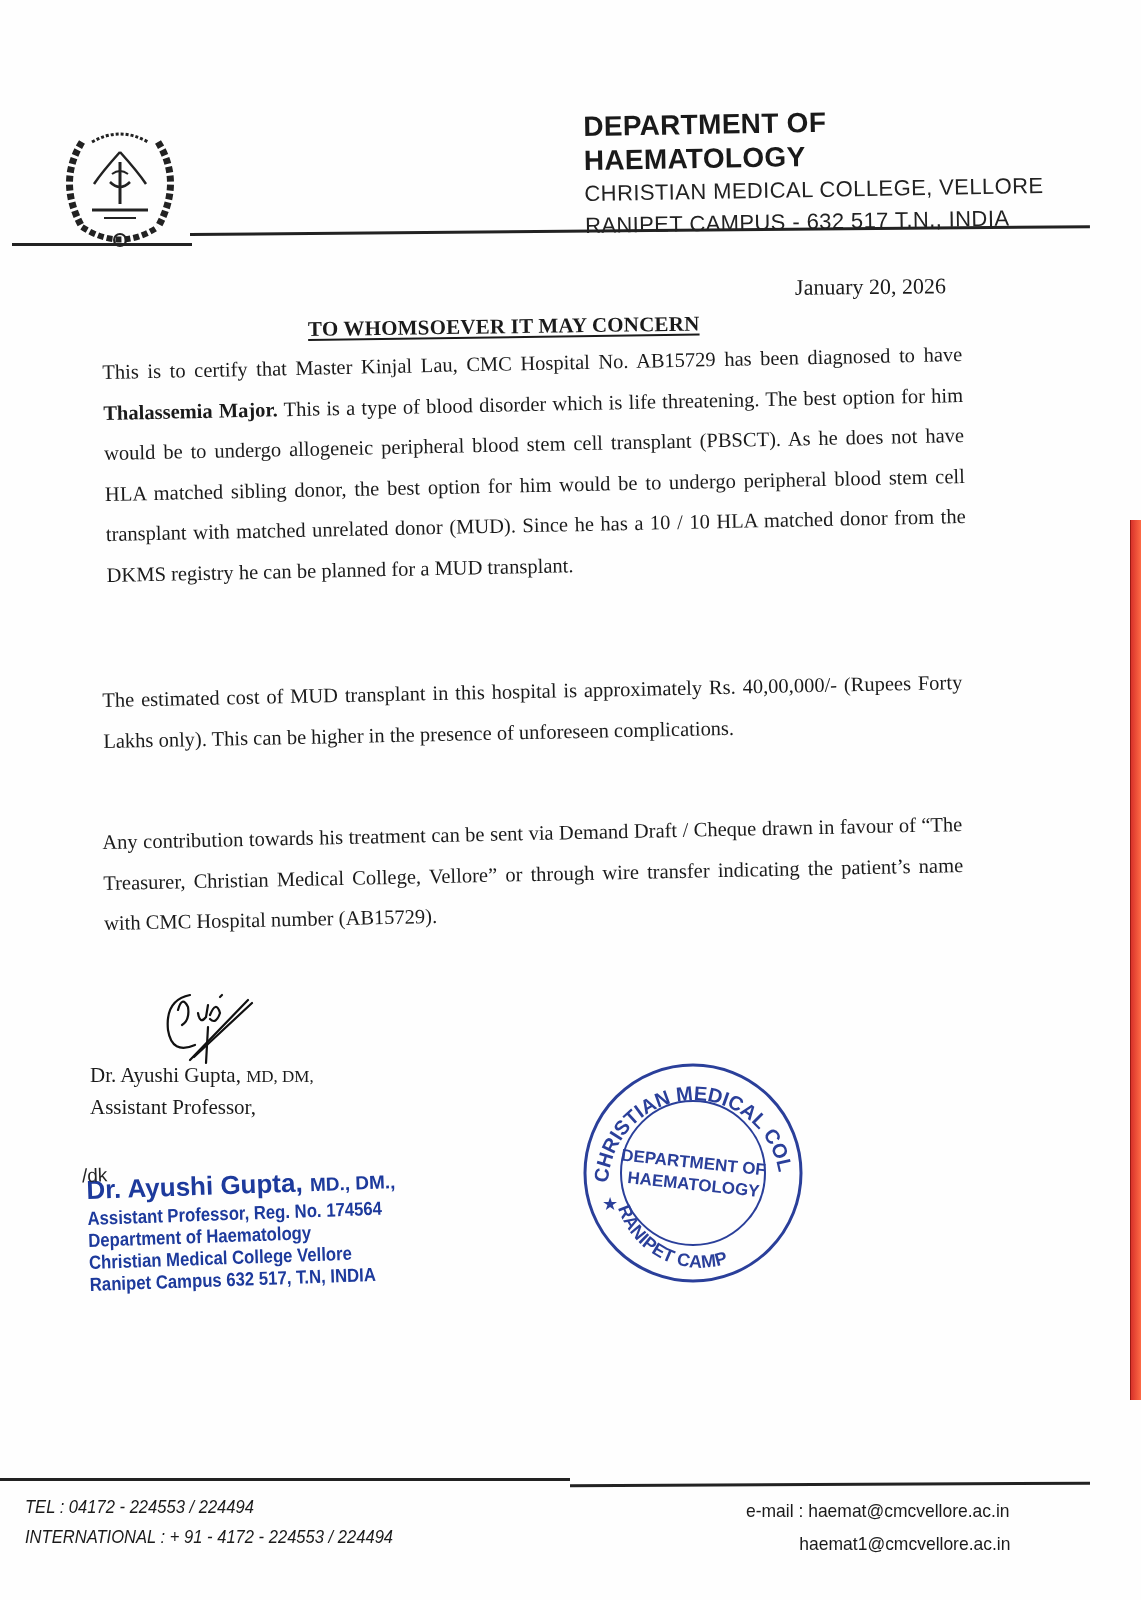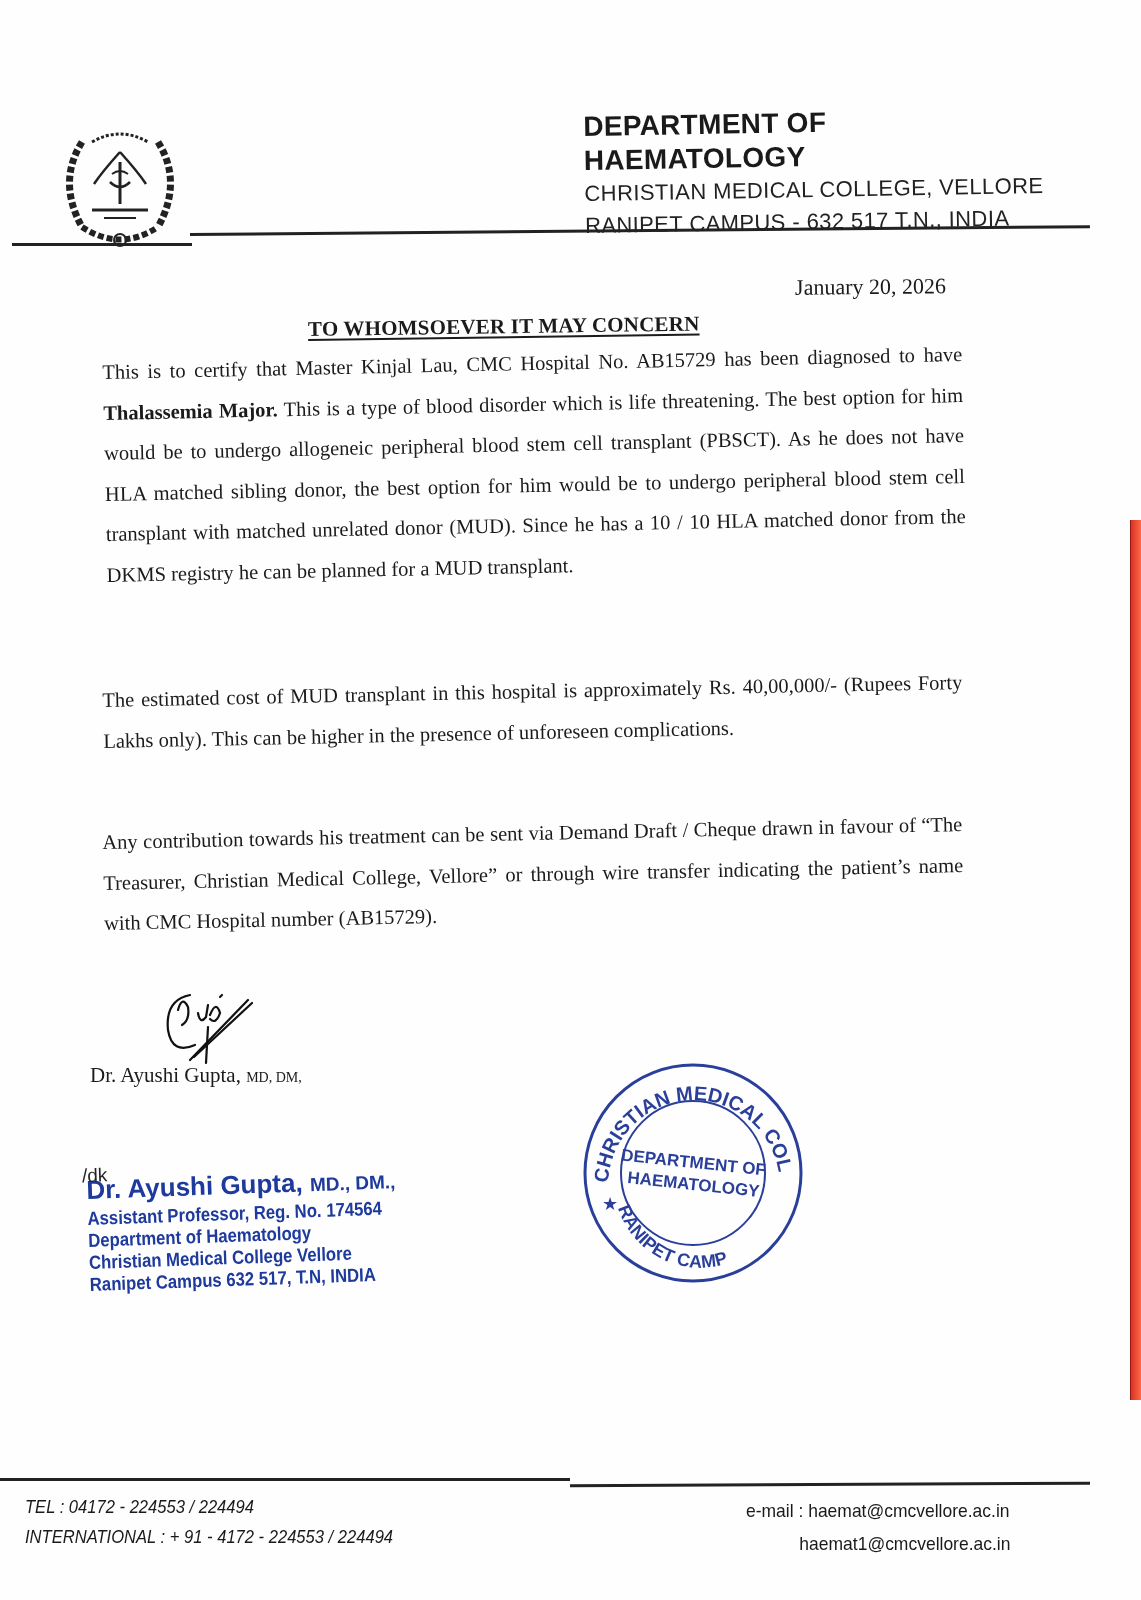--- a/index.html
+++ b/index.html
@@ -15,21 +15,21 @@
   .body-text { font-family:"Liberation Serif", serif; color:#1b1b1b; }
   .date { position:absolute; left:795px; top:274px; font-size:22px; transform:rotate(-0.6deg); }
   .subject { position:absolute; left:308px; top:317px; font-size:21px; font-weight:bold; text-decoration:underline; text-decoration-thickness:2px; text-underline-offset:3px; transform:rotate(-0.8deg); transform-origin:left; letter-spacing:0.2px; }
   .para { position:absolute; left:102px; width:860px; font-size:20.5px; line-height:40.5px; text-align:justify; transform:rotate(-1.2deg); transform-origin:left top; }
   .p1 { top:352px; }
   .p2 { top:680px; }
   .p3 { top:822px; }
   .p1 b { font-weight:bold; }
   .signature { position:absolute; left:160px; top:985px; width:100px; height:80px; }
   .sig-block { position:absolute; left:90px; top:1060px; font-size:21px; line-height:30px; }
-  .sig-block .small { font-size:14px; }
+  .sig-block .small { font-size:17px; }
   .stamp-text { position:absolute; left:86px; top:1175px; font-family:"Liberation Sans", sans-serif; color:#1d3a9c; transform:rotate(-2deg); transform-origin:left top; }
   .stamp-text .ref { position:absolute; left:-4px; top:-10px; font-size:19px; color:#222; }
   .stamp-text .name { font-size:26px; font-weight:bold; line-height:30px; }
   .stamp-text .name .deg { font-size:19px; font-weight:bold; }
   .stamp-text .ln { font-size:19px; font-weight:bold; line-height:22px; transform:scaleX(0.88); transform-origin:left; white-space:nowrap; }
   .round-stamp { position:absolute; left:578px; top:1058px; width:230px; height:230px; }
   .footer-line-left { position:absolute; left:0; top:1478px; width:570px; height:3px; background:#222; }
   .footer-line-right { position:absolute; left:570px; top:1483px; width:520px; height:3px; background:#222; transform:rotate(-0.3deg); }
   .footer-left { position:absolute; left:25px; top:1492px; font-family:"Liberation Sans", sans-serif; font-style:italic; font-size:18px; line-height:30px; color:#1a1a1a; transform:scaleX(0.92); transform-origin:left; }
   .footer-right { position:absolute; left:746px; top:1494px; font-family:"Liberation Sans", sans-serif; font-size:19px; line-height:33px; color:#1a1a1a; transform:scaleX(0.92); transform-origin:left; }
@@ -84,20 +84,21 @@
       <path d="M50 30 Q56 15 60 28 Q56 40 50 34"></path>
       <path d="M60 12 L62 10"></path>
       <path d="M30 75 L88 15"></path>
       <path d="M34 72 L92 18"></path>
       <path d="M48 42 L46 78"></path>
     </g>
   </svg>
 
   <div class="sig-block body-text">
     <div><span>Dr. Ayushi Gupta,</span> <span class="small">MD, DM,</span></div>
+    <div>Assistant Professor,</div>
   </div>
 
   <div class="stamp-text">
     <span class="ref">/dk</span>
     <div class="name"><span>Dr. Ayushi Gupta,</span> <span class="deg">MD., DM.,</span></div>
     <div class="ln">Assistant Professor, Reg. No. 174564</div>
     <div class="ln">Department of Haematology</div>
     <div class="ln">Christian Medical College Vellore</div>
     <div class="ln">Ranipet Campus 632 517, T.N, INDIA</div>
   </div>

